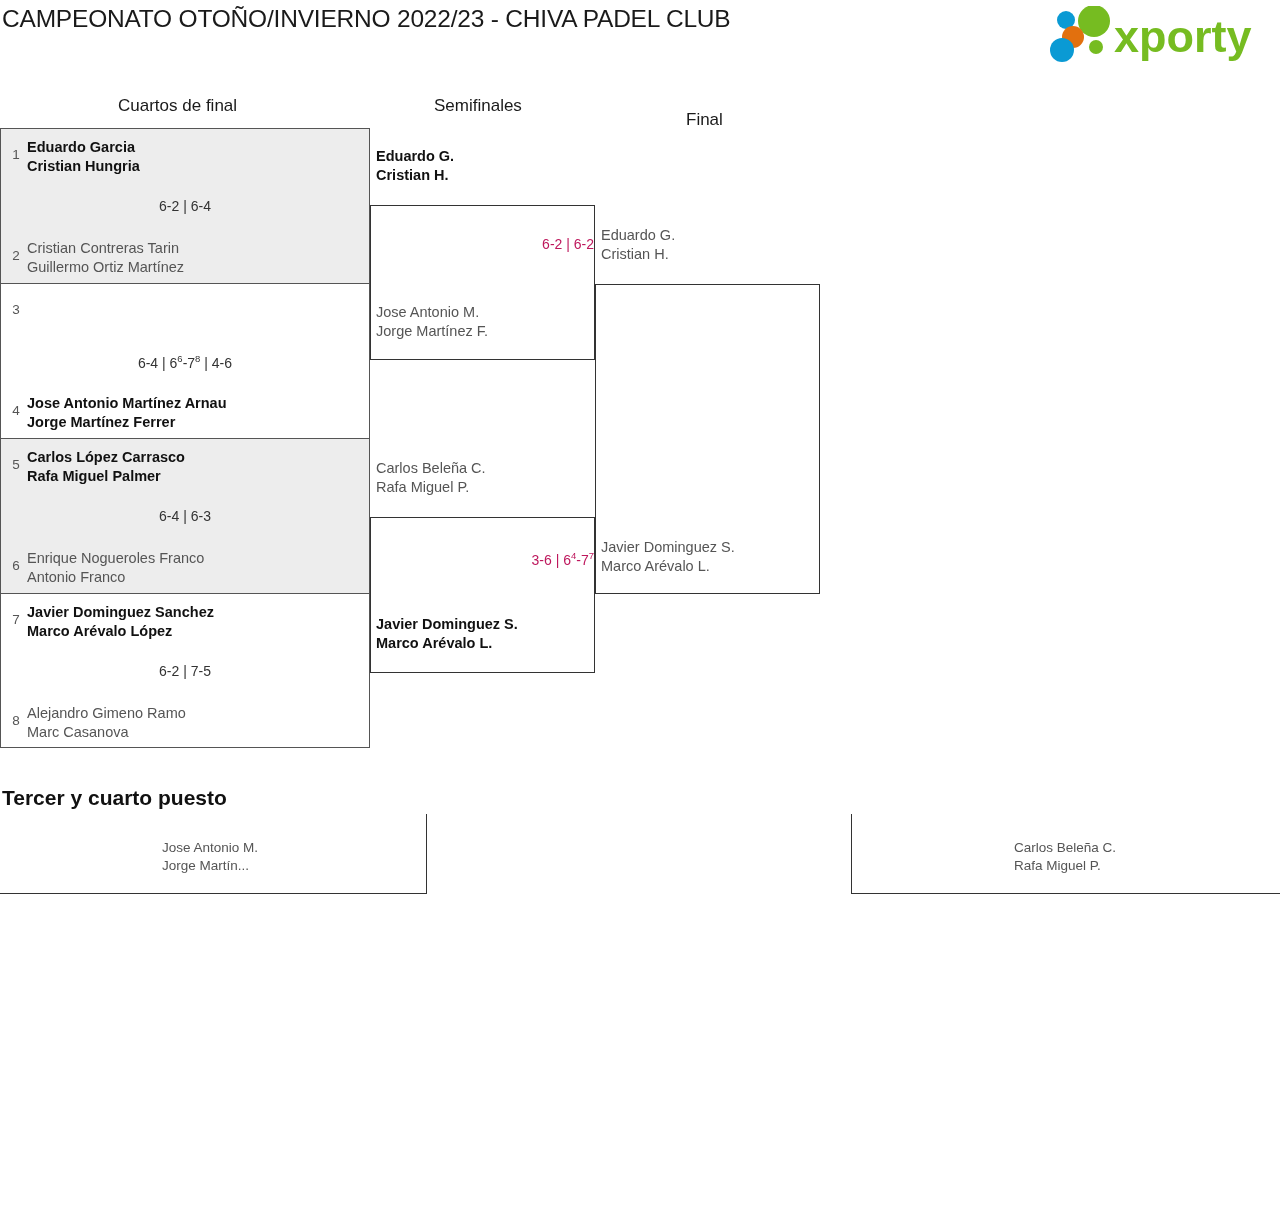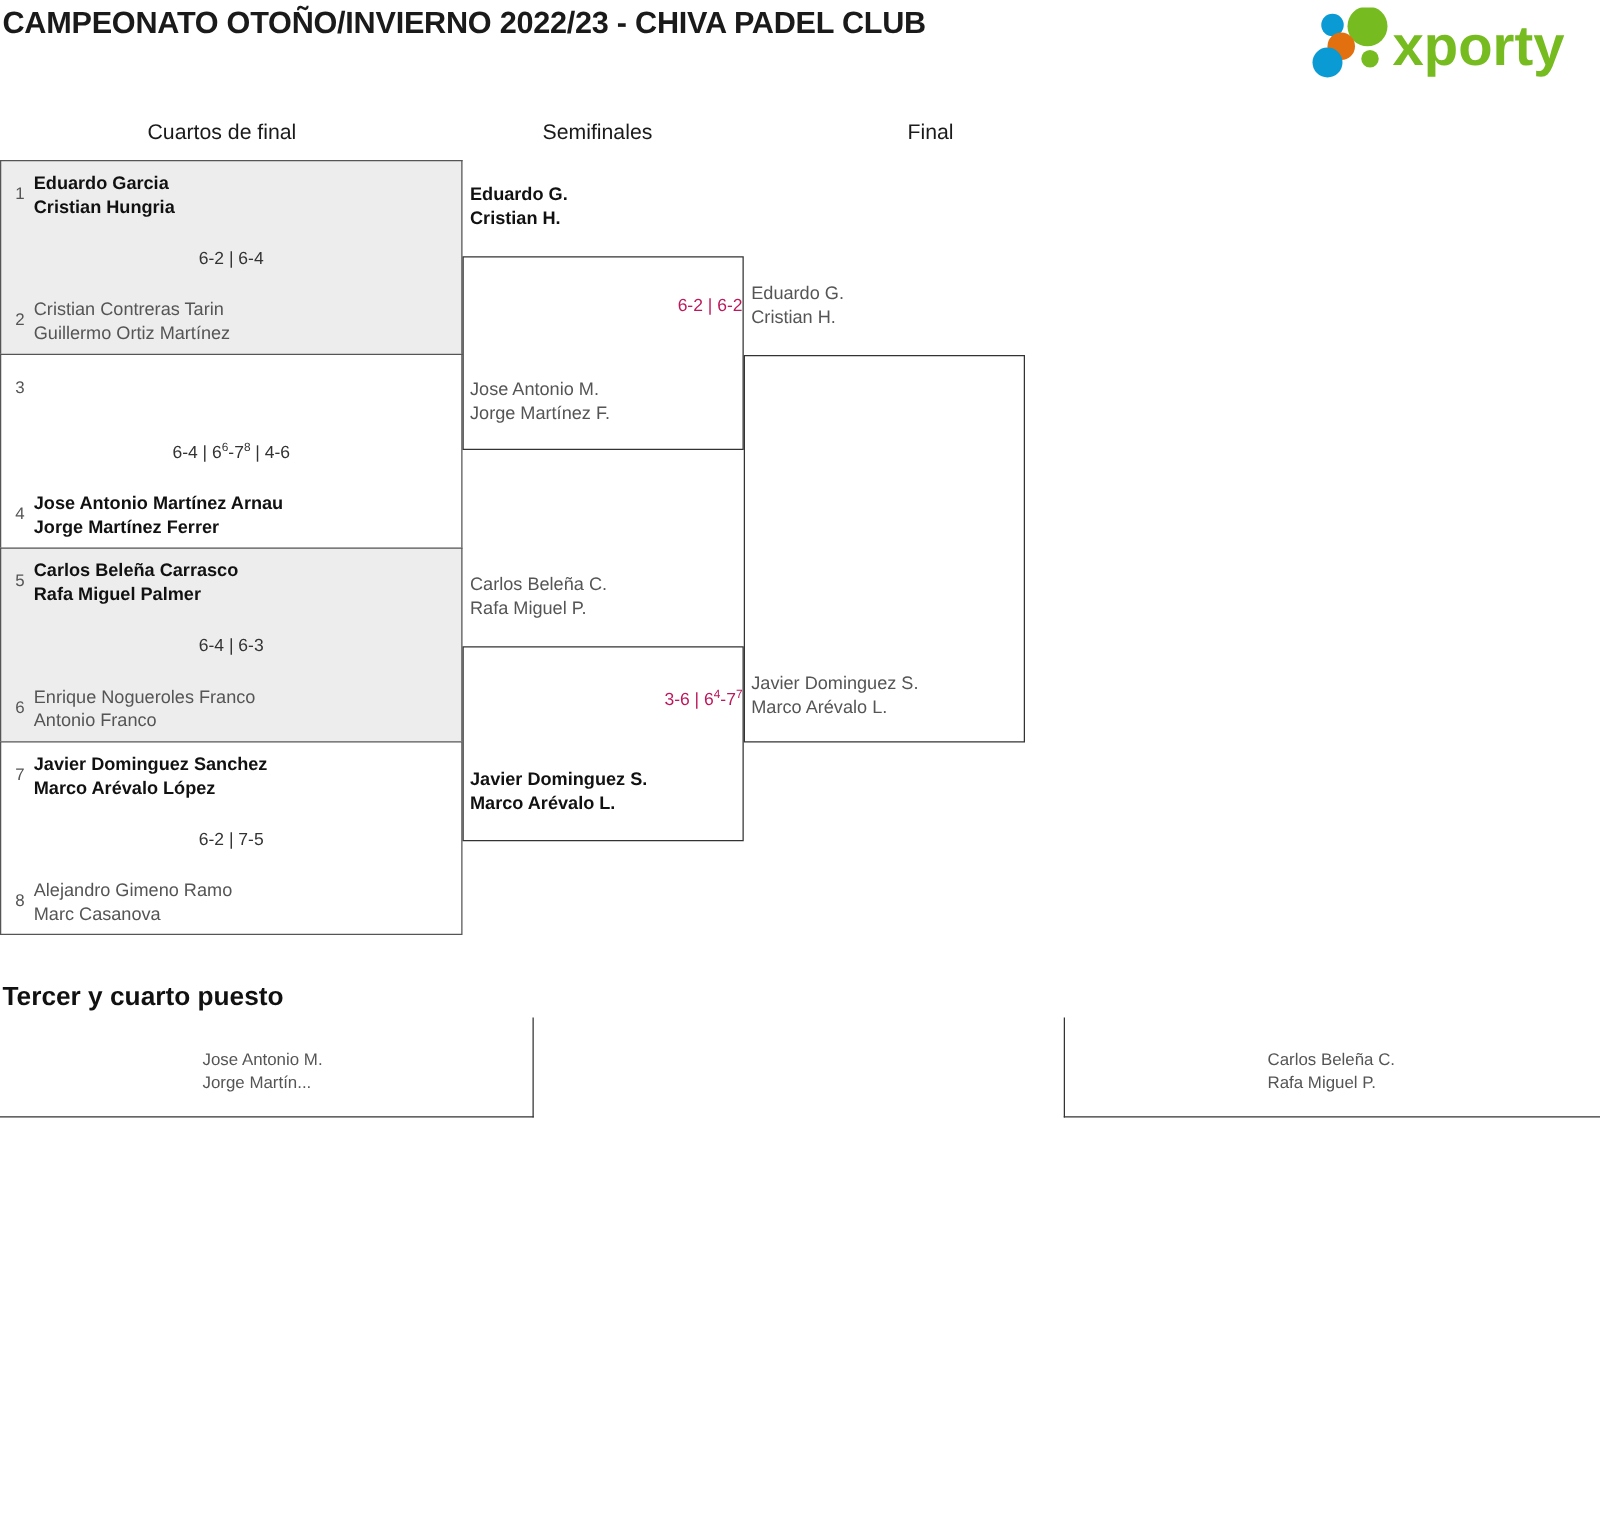--- a/index.html
+++ b/index.html
@@ -21,21 +21,21 @@
     position: absolute;
     left: 0; top: 0;
     width: 1280px; height: 90px;
   }
   #title-block {
     position: absolute;
     left: 2px; top: 4px;
   }
   .title-line1 {
     font-size: 24.5px;
-    font-weight: 700;
+    font-weight: 400;
     letter-spacing: -0.2px;
     line-height: 29px;
     white-space: nowrap;
   }
   .title-line2 {
     font-size: 20.5px;
     font-weight: 600;
     line-height: 28px;
     white-space: nowrap;
   }
@@ -52,21 +52,21 @@
   .round-header {
     position: absolute;
     font-size: 17px;
     font-weight: 400;
     color: #1a1a1a;
     white-space: nowrap;
     top: 96px;
   }
   #rh-qf { left: 118px; }
   #rh-sf { left: 434px; }
-  #rh-f  { left: 726px; }
+  #rh-f  { left: 686px; margin-top: 14px; }
 
   
   #bracket {
     position: absolute;
     left: 0; top: 0;
     width: 1280px; height: 1216px;
   }
 
   
   .qf-match {
@@ -227,21 +227,21 @@
     <div class="qf-seed bot">4</div>
     <div class="qf-team bot winner">
       <div>Jose Antonio Martínez Arnau</div>
       <div>Jorge Martínez Ferrer</div>
     </div>
   </div>
 
   <div class="qf-match shaded" style="top:438px">
     <div class="qf-seed top">5</div>
     <div class="qf-team top winner">
-      <div>Carlos Beleña Carrasco</div>
+      <div>Carlos López Carrasco</div>
       <div>Rafa Miguel Palmer</div>
     </div>
     <div class="qf-score">6-4 | 6-3</div>
     <div class="qf-seed bot">6</div>
     <div class="qf-team bot loser">
       <div>Enrique Nogueroles Franco</div>
       <div>Antonio Franco</div>
     </div>
   </div>
 

